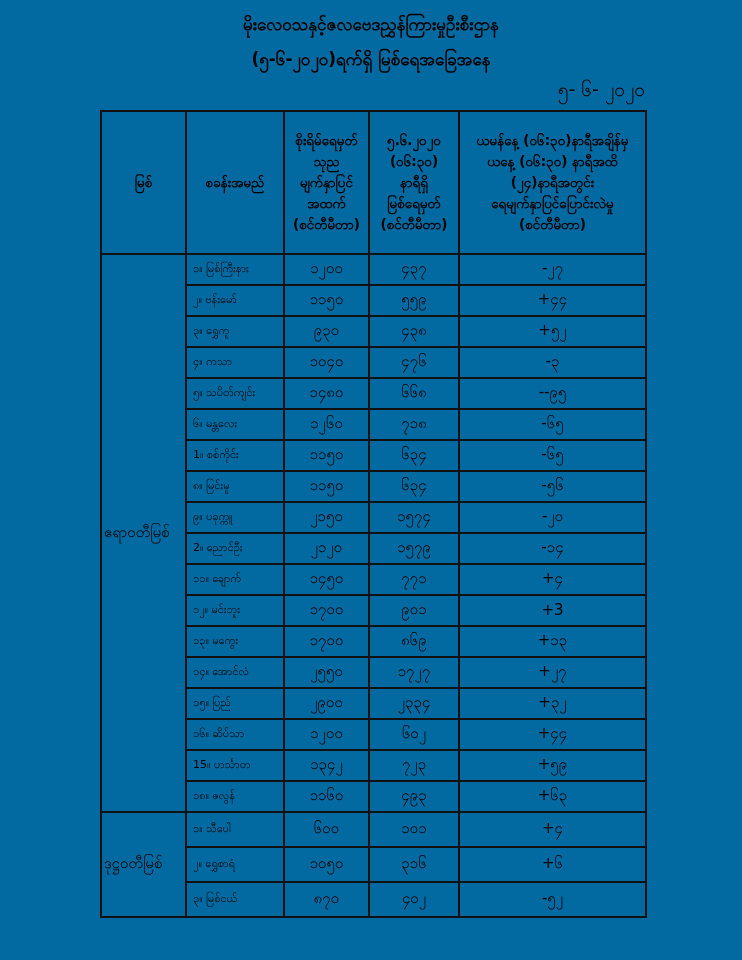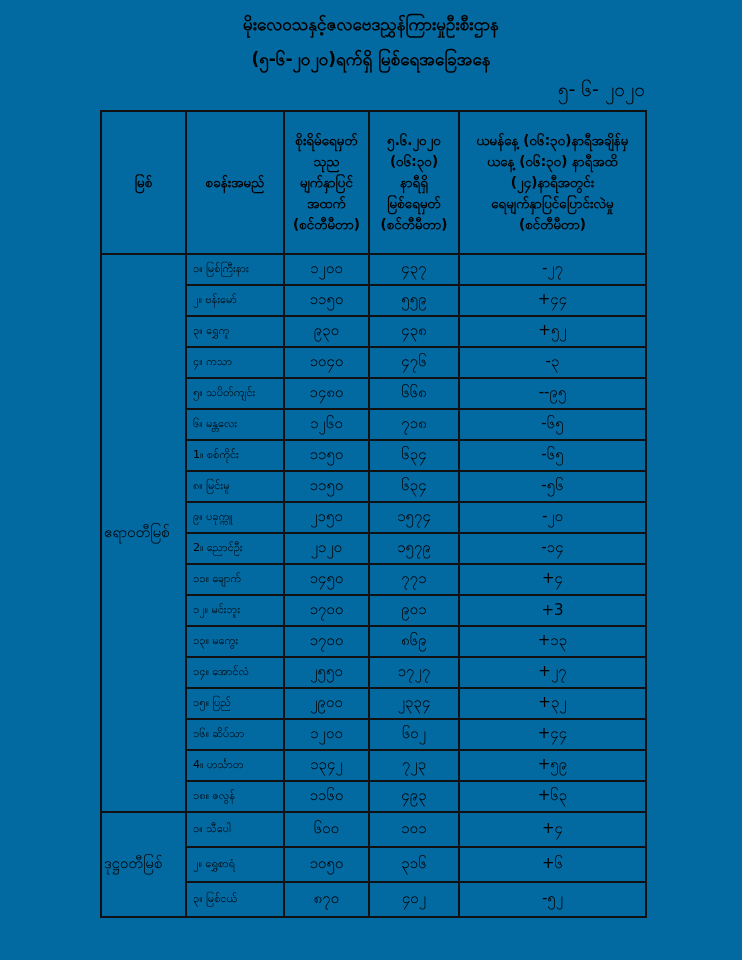--- a/index.html
+++ b/index.html
@@ -208,21 +208,21 @@
           <td class="num-cell">၂၃၃၄</td>
           <td class="num-cell">+၃၂</td>
         </tr>
         <tr>
           <td class="station-cell">၁၆။ ဆိပ်သာ</td>
           <td class="num-cell">၁၂၀၀</td>
           <td class="num-cell">၆၀၂</td>
           <td class="num-cell">+၄၄</td>
         </tr>
         <tr>
-          <td class="station-cell">4။ ဟင်္သာတ</td>
+          <td class="station-cell">15။ ဟင်္သာတ</td>
           <td class="num-cell">၁၃၄၂</td>
           <td class="num-cell">၇၂၃</td>
           <td class="num-cell">+၅၉</td>
         </tr>
         <tr>
           <td class="station-cell">၁၈။ ဇလွန်</td>
           <td class="num-cell">၁၁၆၀</td>
           <td class="num-cell">၄၉၃</td>
           <td class="num-cell">+၆၃</td>
         </tr>

